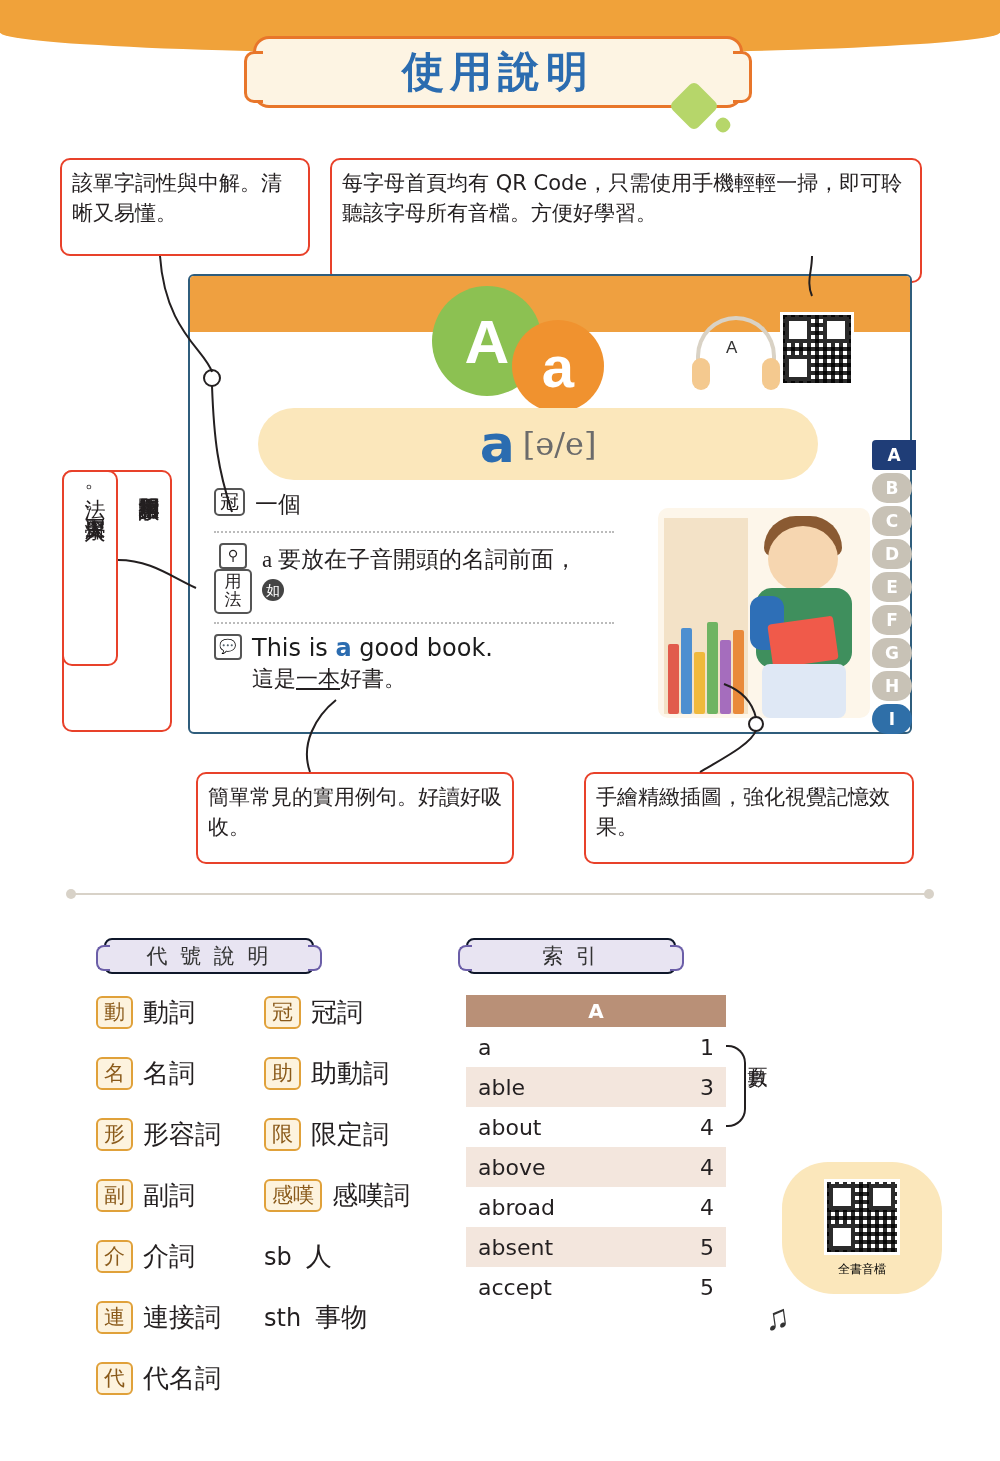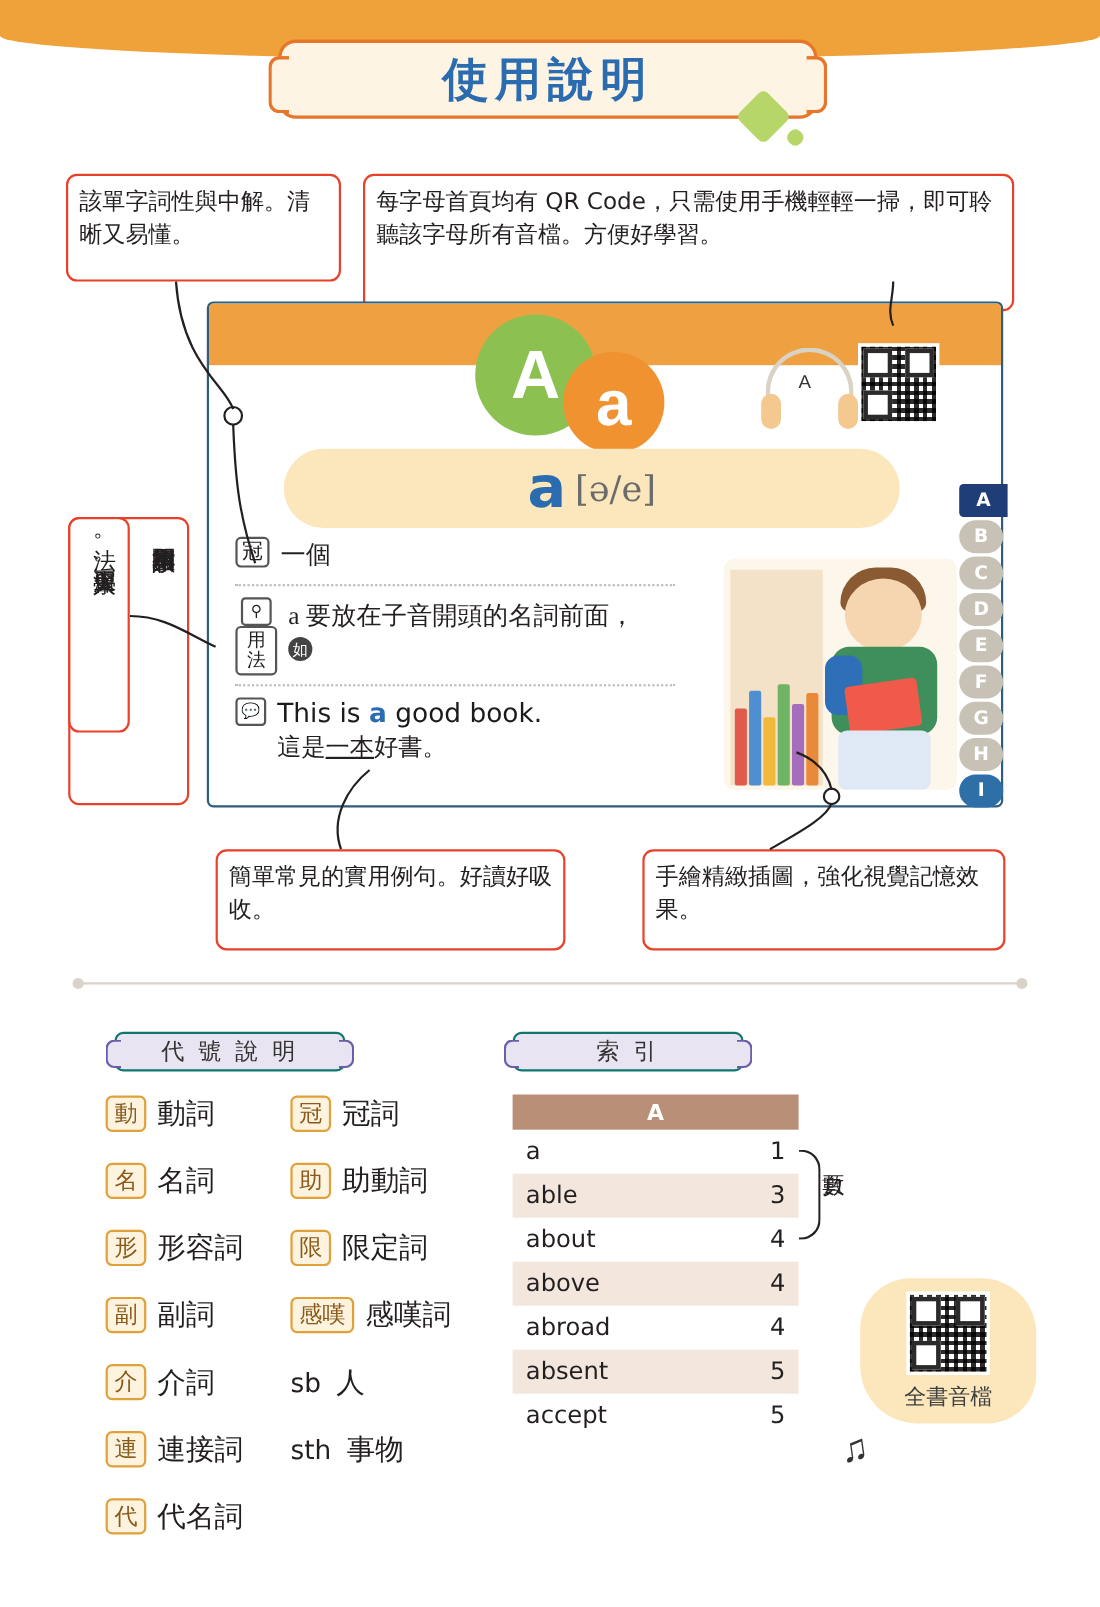--- a/index.html
+++ b/index.html
@@ -180,21 +180,21 @@
     position:absolute;left:72px;top:893px;width:856px;height:2px;background:#d8d2c8;
   }
   .divider:before,.divider:after{
     content:"";position:absolute;top:-4px;width:10px;height:10px;border-radius:50%;background:#d8d2c8;
   }
   .divider:before{left:-6px;}
   .divider:after{right:-6px;}
 
   
   .sect-head{
-    position:absolute;height:36px;background:#e8e4f2;border:2px solid #0f766e;border-radius:8px;
+    position:absolute;height:36px;background:#e8e4f2;border:2px solid #0f172a;border-radius:8px;
     display:flex;align-items:center;justify-content:center;box-sizing:border-box;
     font-size:21px;color:#333;letter-spacing:3px;
     font-family:"DejaVu Sans","Liberation Sans",sans-serif;
   }
   .sect-head:before,.sect-head:after{
     content:"";position:absolute;top:5px;width:12px;height:22px;border:2px solid #6b5ea8;background:#e8e4f2;
   }
   .sect-head:before{left:-10px;border-right:none;border-radius:8px 0 0 8px;}
   .sect-head:after{right:-10px;border-left:none;border-radius:0 8px 8px 0;}
   #head-codes{left:104px;top:938px;width:210px;}
@@ -234,21 +234,21 @@
     font-family:"DejaVu Sans",sans-serif;
   }
 
   
   .audio-bubble{
     position:absolute;left:782px;top:1162px;width:160px;height:132px;
     background:#fbe7bb;border-radius:46px 50px 44px 52px;
     display:flex;flex-direction:column;align-items:center;justify-content:center;
   }
   #qr-bottom{position:relative;width:70px;height:70px;margin-bottom:6px;}
-  .audio-label{font-size:20px;color:#404040;font-family:"DejaVu Sans",sans-serif;}
+  .audio-label{font-size:12px;color:#000000;font-family:"DejaVu Sans",sans-serif;}
   .note{position:absolute;left:764px;top:1298px;font-size:34px;color:#333;transform:rotate(-8deg);}
 </style>
 </head>
 <body>
 
 <div class="top-band"></div>
 <div class="top-band-curve"></div>
 
 <div class="title-plaque">
   <span class="title-text">使用說明</span>

